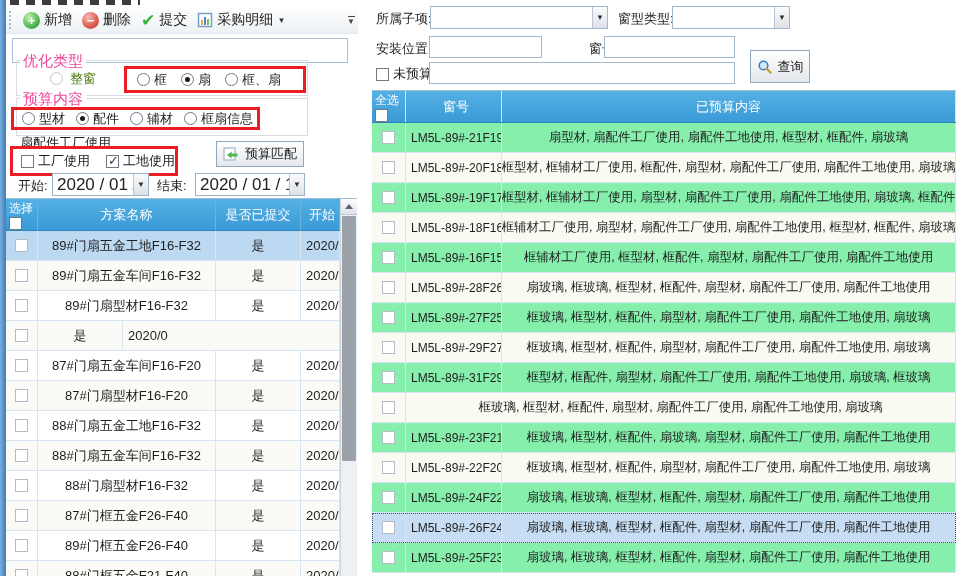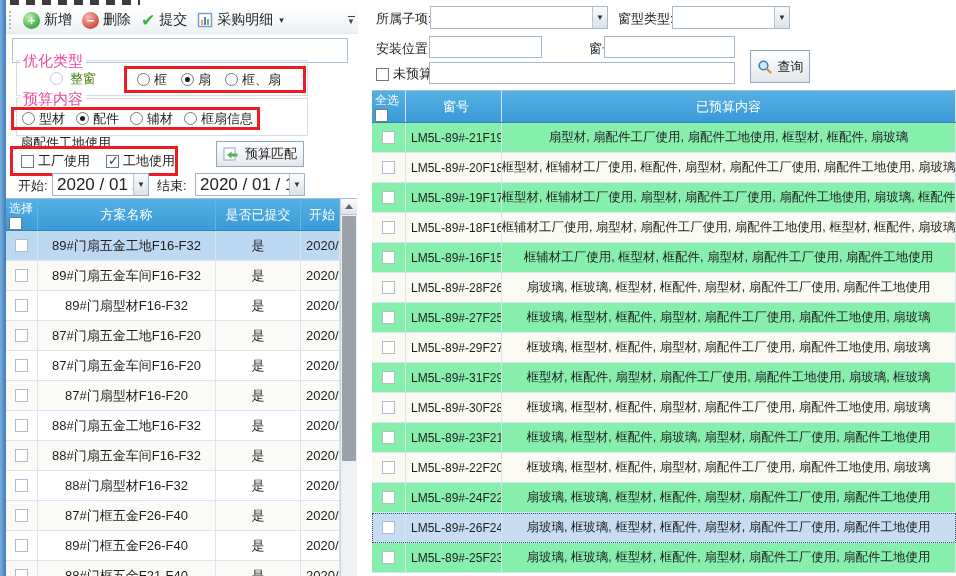--- a/index.html
+++ b/index.html
@@ -208,21 +208,21 @@
     <span class="opt">
       <span class="radio"></span>
       <span class="olbl">辅材</span>
     </span>
     <span class="opt">
       <span class="radio"></span>
       <span class="olbl">框扇信息</span>
     </span>
   </div>
 
-  <span class="abs" style="left:14px;top:134px;">扇配件工地使用</span>
+  <span class="abs" style="left:14px;top:134px;">扇配件工厂使用</span>
   <div class="abs redbox" style="left:4px;top:146px;width:168px;height:30px;gap:16px;padding:0 8px;">
     <span class="opt">
       <span class="chk"></span>
       <span class="olbl">工厂使用</span>
     </span>
     <span class="opt">
       <span class="chk on"></span>
       <span class="olbl">工地使用</span>
     </span>
   </div>
@@ -278,21 +278,20 @@
             <span class="chk lite"></span>
           </div>
           <div class="lc w-lname">89#门扇型材F16-F32</div>
           <div class="lc w-lsub">是</div>
           <div class="lc w-lstart">2020/0</div>
         </div>
         <div class="lrow">
           <div class="lc w-lsel">
             <span class="chk lite"></span>
           </div>
-          <div class="lc w-lname">87#门扇五金工地F16-F20</div>
           <div class="lc w-lsub">是</div>
           <div class="lc w-lstart">2020/0</div>
         </div>
         <div class="lrow">
           <div class="lc w-lsel">
             <span class="chk lite"></span>
           </div>
           <div class="lc w-lname">87#门扇五金车间F16-F20</div>
           <div class="lc w-lsub">是</div>
           <div class="lc w-lstart">2020/0</div>
@@ -465,21 +464,20 @@
           <div class="rc w-rsel">
             <span class="chk lite"></span>
           </div>
           <div class="rc w-rno">LM5L-89#-31F29</div>
           <div class="rc w-rcontent">框型材, 框配件, 扇型材, 扇配件工厂使用, 扇配件工地使用, 扇玻璃, 框玻璃</div>
         </div>
         <div class="rrow">
           <div class="rc w-rsel">
             <span class="chk lite"></span>
           </div>
-          <div class="rc w-rno">LM5L-89#-30F28</div>
           <div class="rc w-rcontent">框玻璃, 框型材, 框配件, 扇型材, 扇配件工厂使用, 扇配件工地使用, 扇玻璃</div>
         </div>
         <div class="rrow">
           <div class="rc w-rsel">
             <span class="chk lite"></span>
           </div>
           <div class="rc w-rno">LM5L-89#-23F21</div>
           <div class="rc w-rcontent">框玻璃, 框型材, 框配件, 扇玻璃, 扇型材, 扇配件工厂使用, 扇配件工地使用</div>
         </div>
         <div class="rrow">

